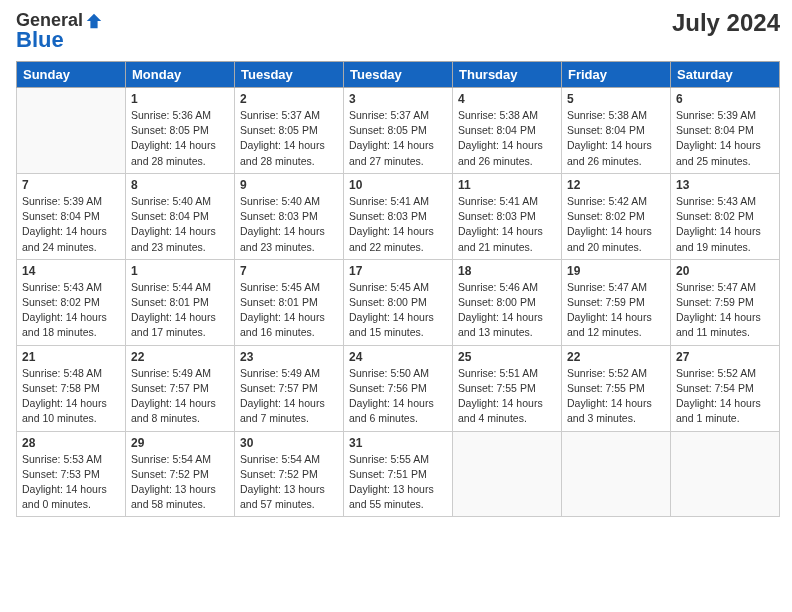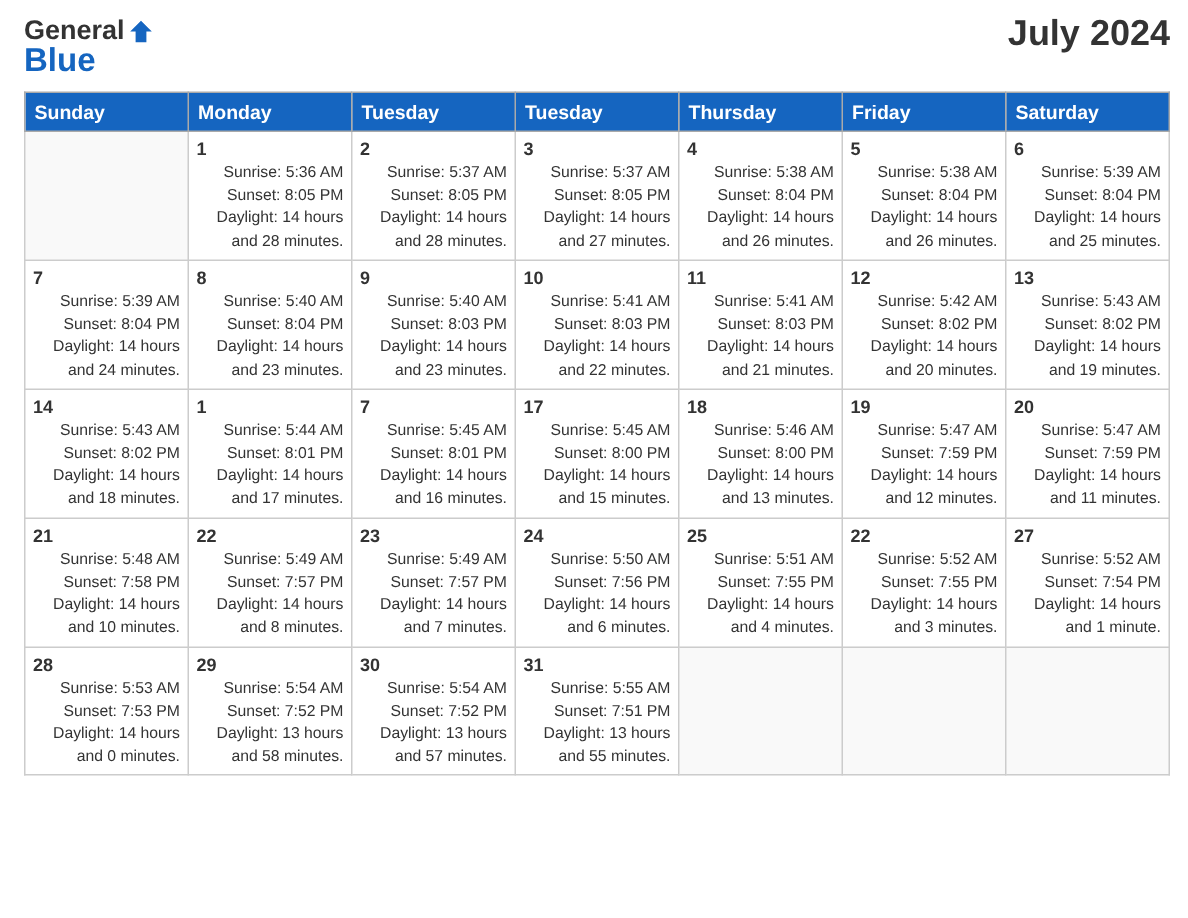--- a/index.html
+++ b/index.html
@@ -82,21 +82,20 @@
     }
     .day-num {
       font-weight: bold;
       font-size: 12px;
       margin-bottom: 2px;
       display: block;
     }
     .cell-text {
       line-height: 1.45;
       font-size: 10.5px;
-      text-align: right;
     }
     .empty-cell {
       background: #f9f9f9;
     }
   </style>
 </head>
 <body>
 
 <div class="container">
   <div class="header">

